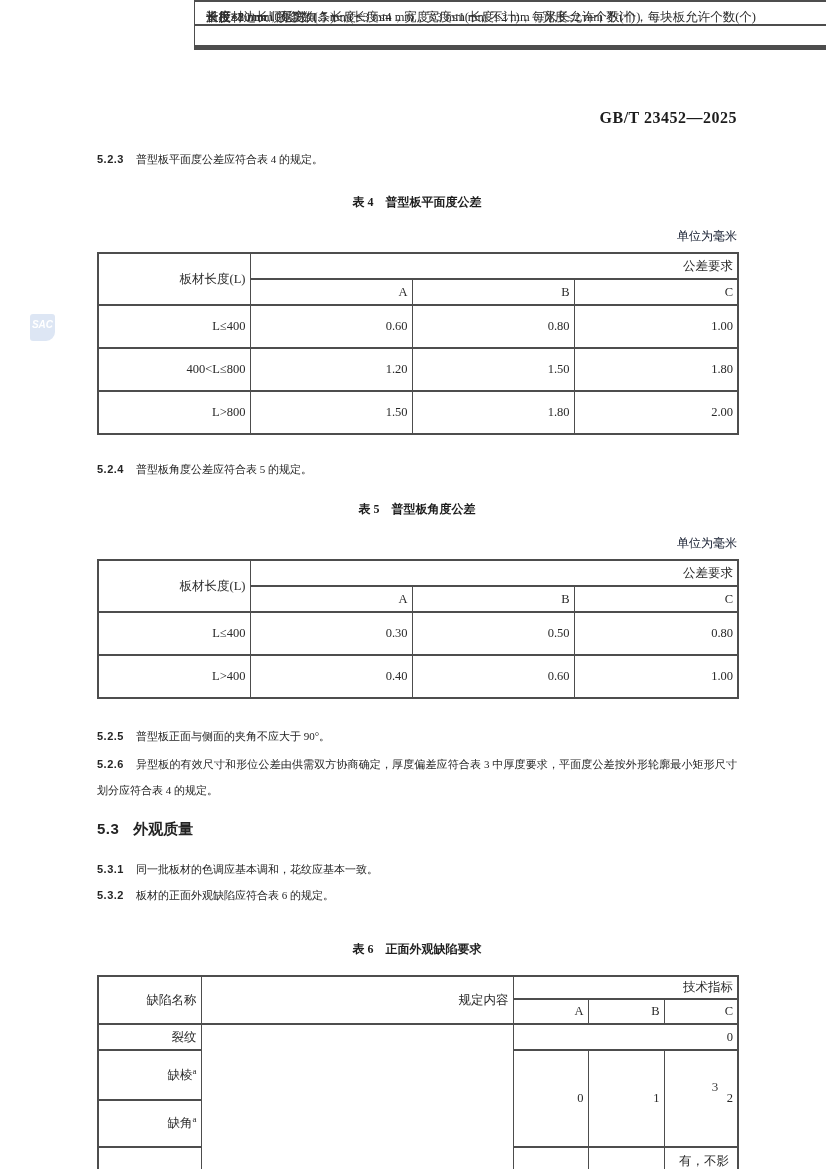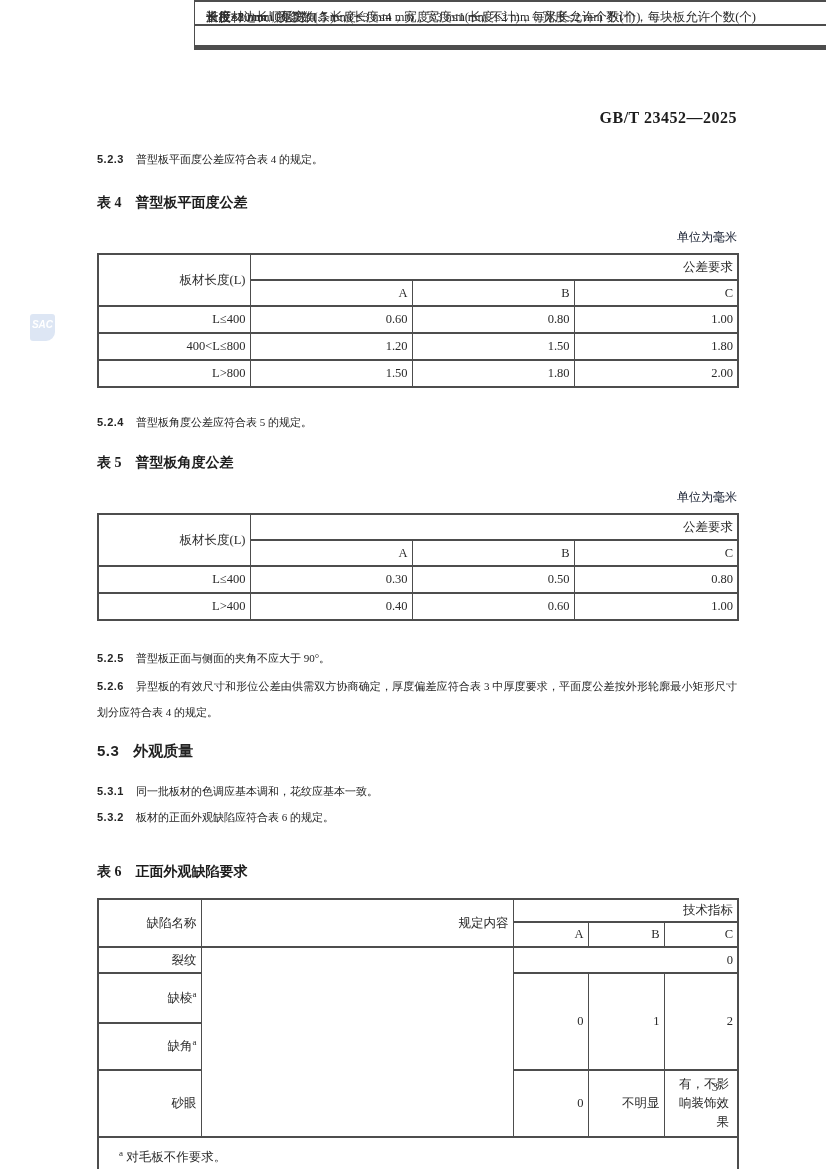--- a/index.html
+++ b/index.html
@@ -40,23 +40,23 @@
   .section-heading {
     margin-top:13px;
     font-size:15px; line-height:26px;
     font-weight:bold;
   }
   .section-heading .num {
     font-family:"Liberation Sans","DejaVu Sans",sans-serif;
     margin-right:14px; letter-spacing:0.5px;
   }
   .table-title {
-    text-align:left;
-    font-weight:bold;
-    font-size:14px;
+    text-align:center;
+    font-weight:bold;
+    font-size:12px;
     color:#1d1d1d;
   }
   .t4-title { margin-top:22px; }
   .t5-title { margin-top:19px; }
   .t6-title { margin-top:33px; }
   .unit-note {
     text-align:right;
     font-size:12px;
     margin-top:17px;
     margin-bottom:7px;
@@ -74,21 +74,21 @@
     border-right:1px solid #4d4d4d;
     border-top:2px solid #4d4d4d;
     border-bottom:2px solid #4d4d4d;
     text-align:right;
     vertical-align:middle;
     font-weight:normal;
     padding:2px 4px;
   }
   table.gb { border:2px solid #4d4d4d; }
   table.t45 th { height:26px; }
-  table.t45 td { height:27px; }
+  table.t45 td { height:43px; }
   table.t6 .h1 { height:16px; }
   table.t6 .h2 { height:25px; }
   table.t6 td { height:26px; }
   table.t6 td.content {
     text-align:left;
     padding:4px 11px;
     line-height:22px;
   }
   table.t6 tr.r-queleng td { height:50px; }
   table.t6 tr.r-quejiao td { height:47px; }

